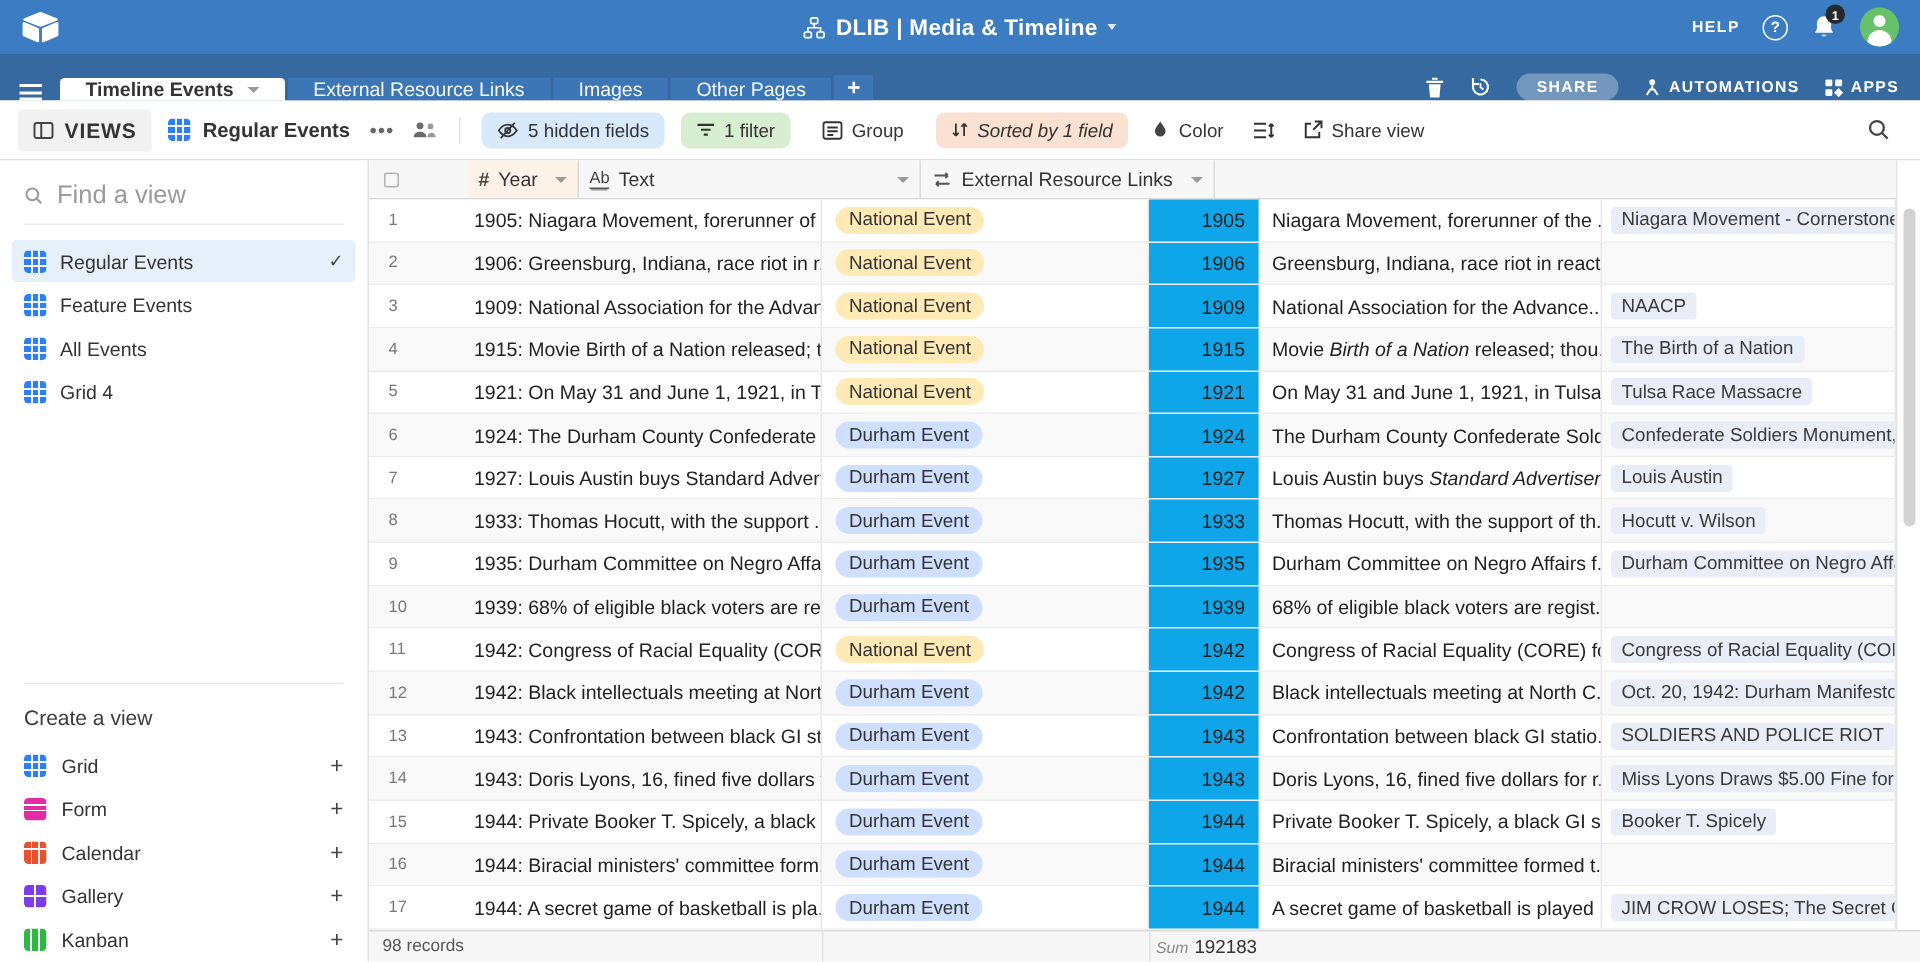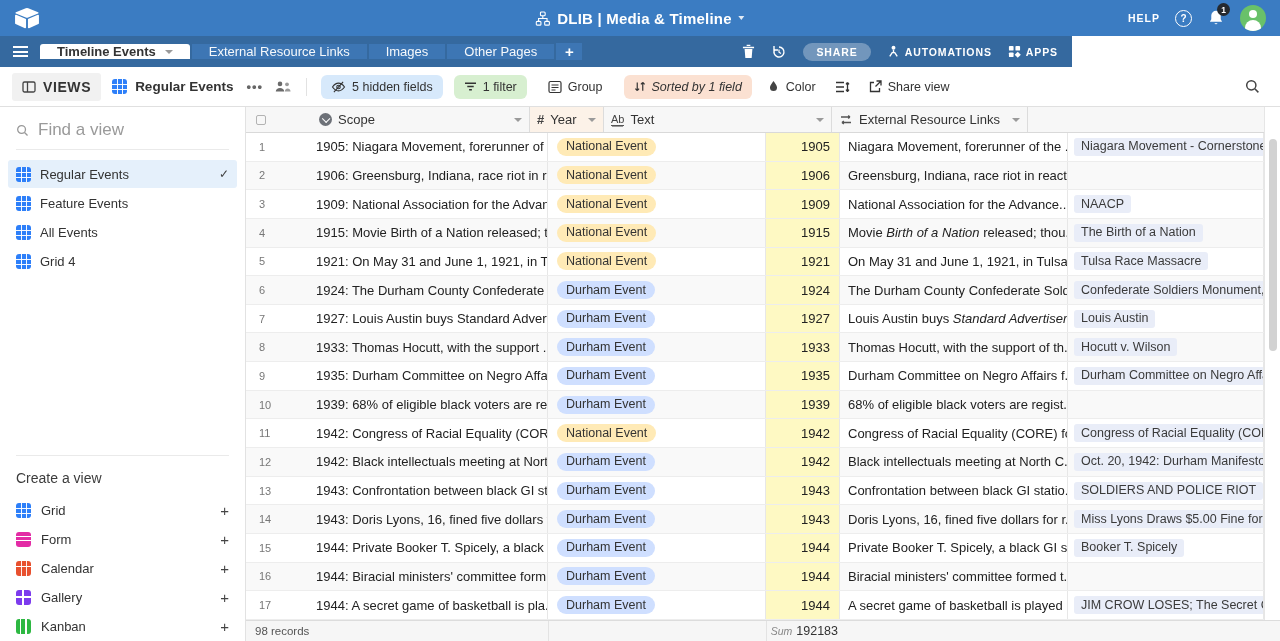--- a/index.html
+++ b/index.html
@@ -16,21 +16,21 @@
   .top-right { margin-left:auto; display:flex; align-items:center; gap:15px; padding-right:14px; }
   .help-label { font-size:10.5px; font-weight:bold; letter-spacing:1px; }
   .help-circle { width:17px; height:17px; border:1.4px solid #fff; border-radius:50%; display:flex; align-items:center; justify-content:center; font-size:10px; font-weight:bold; }
   .bell-wrap { position:relative; width:18px; height:18px; }
   .bell-badge { position:absolute; top:-6px; right:-5px; width:13px; height:13px; background:#25292e; border-radius:50%; color:#fff; font-size:8.5px; font-weight:bold; display:flex; align-items:center; justify-content:center; }
   .avatar { width:26px; height:26px; border-radius:50%; background:#69c16a; position:relative; overflow:hidden; }
   .avatar::before { content:""; position:absolute; top:5px; left:9px; width:8px; height:8px; border-radius:50%; background:#fff; }
   .avatar::after { content:""; position:absolute; top:15px; left:5px; width:16px; height:12px; border-radius:8px 8px 0 0; background:#fff; }
 
   
-  .tabbar { position:absolute; top:36px; left:0; width:1072px; height:31px; background:#35699f; display:flex; align-items:center; color:#fff; }
+  .tabbar { position:absolute; top:36px; left:0; width:1280px; height:31px; background:#35699f; display:flex; align-items:flex-end; color:#fff; }
   .burger { width:40px; display:flex; align-items:center; justify-content:center; flex:none; }
   .burger-icon { width:15px; height:11px; border-top:2px solid #fff; border-bottom:2px solid #fff; position:relative; }
   .burger-icon::after { content:""; position:absolute; left:0; top:2.5px; width:15px; height:2px; background:#fff; }
   .tab { display:flex; align-items:center; padding:0 17px; font-size:13px; background:#3d76b4; margin-right:2px; color:rgba(255,255,255,.95); }
   .tab.active { background:#fff; color:#333; font-weight:bold; border-radius:3px 3px 0 0; gap:9px; }
   .add-tab { width:26px; display:flex; align-items:center; justify-content:center; background:#3d76b4; font-size:15px; font-weight:bold; }
   .tab-right { margin-left:auto; display:flex; align-items:center; gap:16px; padding-right:14px; }
   .tr-label { font-size:10.5px; font-weight:bold; letter-spacing:.9px; display:flex; align-items:center; gap:5px; }
   .share-pill { background:rgba(255,255,255,.30); border-radius:10px; padding:3px 13px; font-size:10.5px; font-weight:bold; letter-spacing:.9px; }
 
@@ -99,21 +99,21 @@
 
   .trows { }
   .trow { display:flex; height:28.65px; border-bottom:1px solid #ededed; background:#fff; }
   .trow.alt { background:#f9f9f9; }
   .c { display:flex; align-items:center; overflow:hidden; white-space:nowrap; border-right:1px solid #e7e7e7; font-size:13px; color:#222; }
   .c.col-gutter { border-right:none; }
   .rownum { font-size:11px; color:#777; padding-left:13px; }
   .c.col-name { padding:0 4px; }
   .c.col-scope { padding:0 9px; }
   .badge { border-radius:9px; padding:1.5px 9px 2.5px; font-size:12.5px; color:#333; white-space:nowrap; }
-  .c.col-year { justify-content:flex-end; padding-right:9px; background:#fef9c3;text-align:center; }
+  .c.col-year { justify-content:flex-end; padding-right:9px; background:#0ea5e9;text-align:center; }
   .c.col-text { padding:0 8px; }
   .tx .it { font-style:italic; }
   .c.col-links { padding:0 6px; gap:4px; }
   .chip { background:#e9edf8; border-radius:3px; padding:1.5px 7px 2.5px; font-size:12.5px; color:#3a3a3a; white-space:nowrap; flex:none; }
 
   
   .tfoot { position:absolute; bottom:0; left:246px; width:1034px; height:21px; background:#f6f6f6; border-top:1px solid #dcdcdc; display:flex; align-items:center; font-size:11.5px; color:#555; }
   .records { margin-left:9px; }
   .fdiv { position:absolute; top:0; bottom:0; width:1px; background:#e3e3e3; }
   .sumwrap { position:absolute; left:0; width:592px; display:flex; justify-content:flex-end; align-items:baseline; gap:4px; }
@@ -344,25 +344,20 @@
       <span class="plus">+</span>
     </div>
   </div>
 </div>
 
 <div class="table">
   <div class="thead">
     <div class="hc col-gutter">
       <span class="hcheckbox"></span>
     </div>
-    <div class="hc col-scope">
-      <span class="sel-ico"></span>
-      <span>Scope</span>
-      <span class="dcaret hcaret"></span>
-    </div>
     <div class="hc col-year">
       <span class="hash">#</span>
       <span>Year</span>
       <span class="dcaret hcaret"></span>
     </div>
     <div class="hc col-text">
       <span class="ab-ico">Ab</span>
       <span>Text</span>
       <span class="dcaret hcaret"></span>
     </div>

